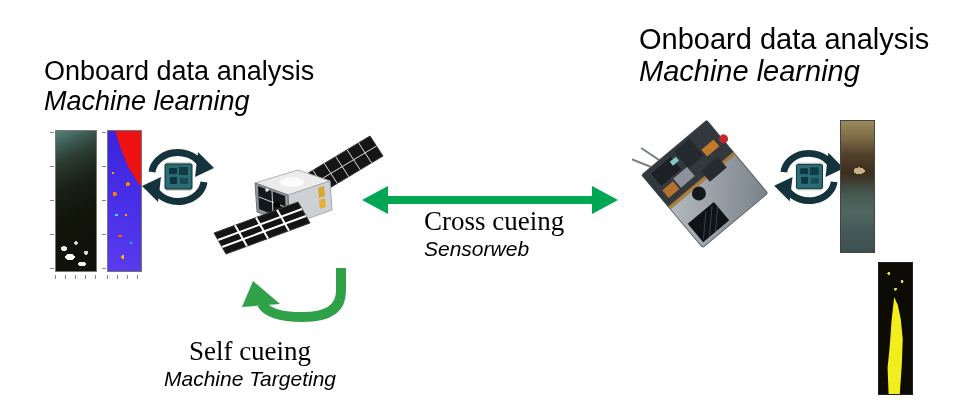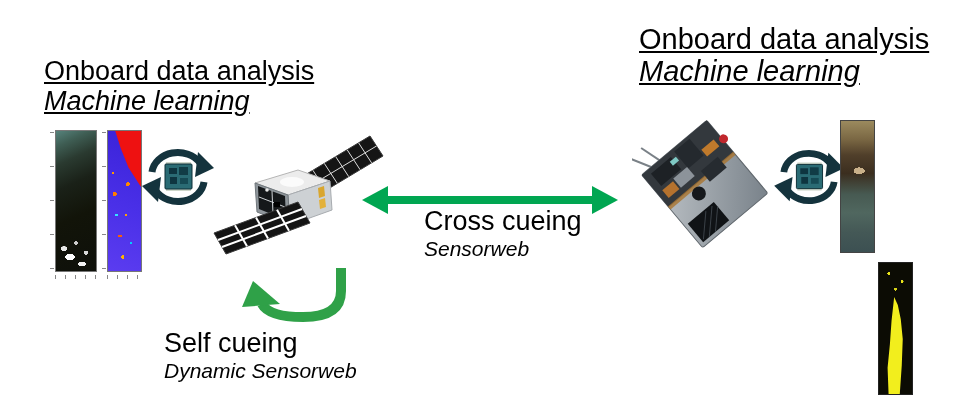--- a/index.html
+++ b/index.html
@@ -1,27 +1,27 @@
 <!DOCTYPE html>
 <html><head>
 <meta charset="utf-8">
 <style>
   html,body{margin:0;padding:0;background:#fff;}
   #stage{
     position:relative;width:957px;height:414px;background:#fff;overflow:hidden;
     font-family:"Liberation Sans", sans-serif;color:#000;
   }
   .abs{position:absolute;}
-  .node-label{line-height:1.12;white-space:nowrap;text-decoration:underline;}
+  .node-label{line-height:1.12;white-space:nowrap;}
   .node-label .t1{font-size:27px;}
   .node-label .t2{font-size:27px;font-style:italic;}
   .node-label.big .t1{font-size:29px;}
   .node-label.big .t2{font-size:29px;font-style:italic;}
   .link-label{line-height:1.15;white-space:nowrap;}
-  .link-label .t1{font-size:27px;}
+  .link-label .t1{font-size:27px;font-family:Liberation Serif, serif;}
   .link-label .t2{font-size:21px;font-style:italic;}
 
   
   .swath{border:1px solid #777;box-sizing:border-box;}
   .swath-truecolor-left{
     background-image:
       radial-gradient(8px 5px at 35% 90%, #ffffff 60%, rgba(255,255,255,0) 61%),
       radial-gradient(6px 4px at 65% 95%, #f2f2f2 60%, rgba(255,255,255,0) 61%),
       radial-gradient(5px 4px at 20% 84%, #e8e8e8 60%, rgba(255,255,255,0) 61%),
       radial-gradient(4px 3px at 75% 87%, #d8d8d8 60%, rgba(255,255,255,0) 61%),
@@ -143,23 +143,23 @@
   </svg>
   <div class="abs link-label" style="left:424px;top:206px;">
     <div class="t1">Cross cueing</div>
     <div class="t2">Sensorweb</div>
   </div>
 
   <svg class="abs" style="left:233px;top:263px;" width="125" height="72" viewBox="0 0 125 72">
     <path d="M 108 5 L 108 28 Q 108 54 70 54 Q 36 54 29 41" stroke="#2FA148" stroke-width="10" fill="none"></path>
     <polygon points="20,18 9,44 47,41" fill="#2FA148"></polygon>
   </svg>
-  <div class="abs link-label" style="left:164px;top:328px;">
+  <div class="abs link-label" style="left:164px;top:336px;text-align:center;">
     <div class="t1">Self cueing</div>
-    <div class="t2">Dynamic Sensorweb</div>
+    <div class="t2">Machine Targeting</div>
   </div>
 
   <div class="abs node-label big" style="left:639px;top:23px;">
     <div class="t1">Onboard data analysis</div>
     <div class="t2">Machine learning</div>
   </div>
 
   <svg class="abs" style="left:632px;top:112px;" width="140" height="150" viewBox="0 0 140 150">
     <defs>
       <linearGradient id="satbody" x1="0" y1="0" x2="1" y2="1">

